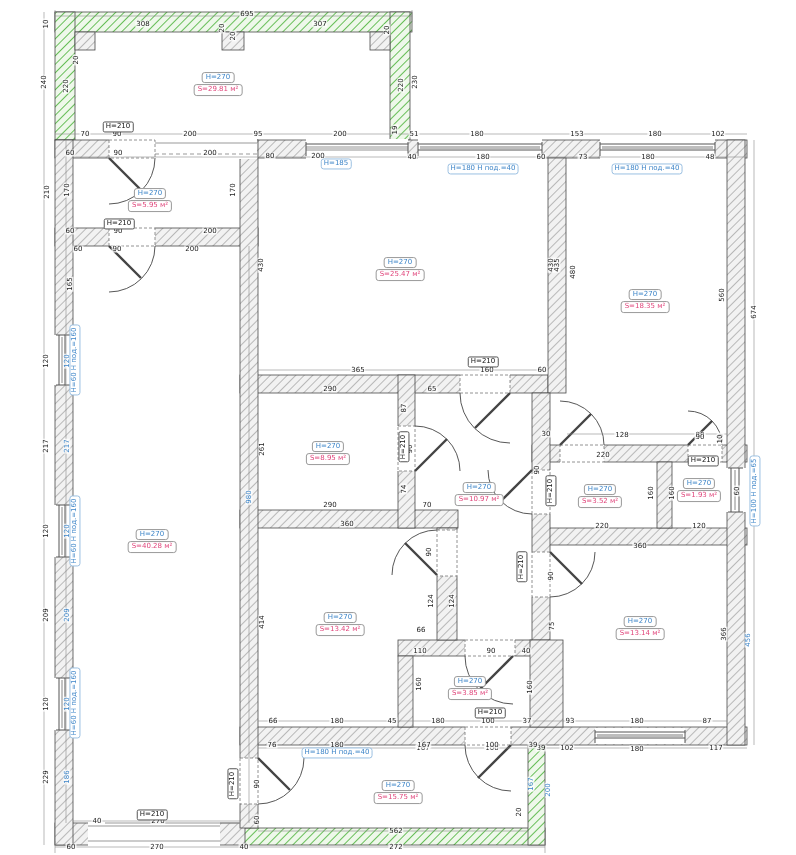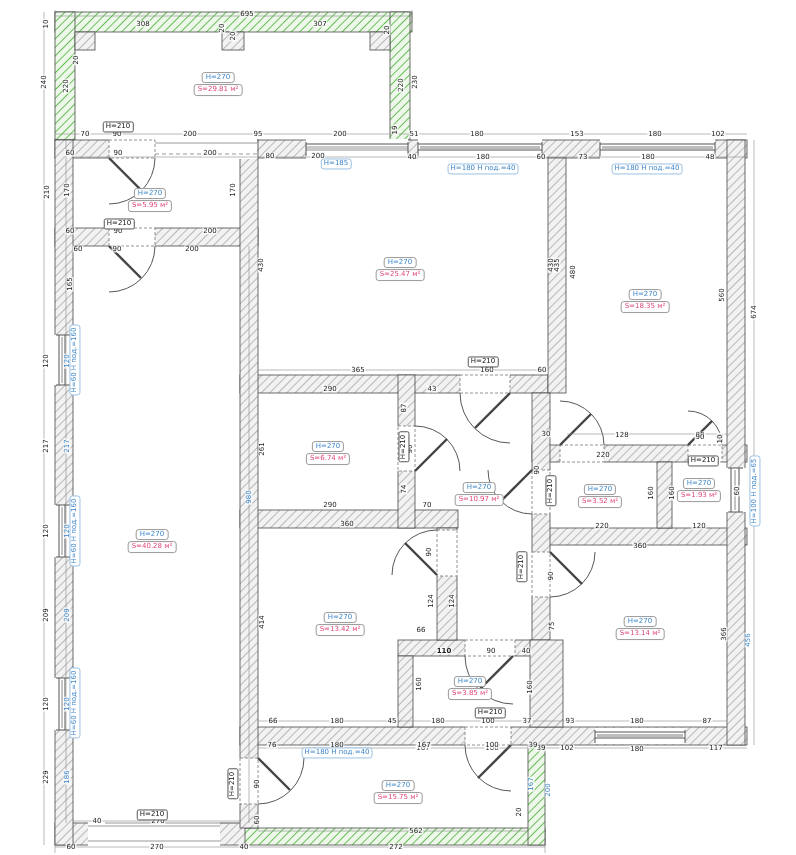--- a/index.html
+++ b/index.html
@@ -316,38 +316,38 @@
       <span class="dim" style="left: 71px; top: 847px;">60</span>
       <span class="dim" style="left: 157px; top: 847px;">270</span>
       <span class="dim" style="left: 244px; top: 847px;">40</span>
       <span class="dim" style="left: 330px; top: 389px;">290</span>
       <span class="dim v" style="left: 262px; top: 449px;">261</span>
       <span class="dim v" style="left: 404px; top: 408px;">87</span>
       <span class="dim v" style="left: 410px; top: 449px;">90</span>
       <span class="dim v" style="left: 404px; top: 489px;">74</span>
       <span class="dim" style="left: 330px; top: 505px;">290</span>
       <span class="dim" style="left: 427px; top: 505px;">70</span>
-      <span class="dim" style="left: 432px; top: 389px;">43</span>
+      <span class="dim" style="left: 432px; top: 389px;">65</span>
       <span class="dim" style="left: 546px; top: 434px;">30</span>
       <span class="dim v" style="left: 537px; top: 470px;">90</span>
       <span class="dim" style="left: 603px; top: 455px;">220</span>
       <span class="dim" style="left: 602px; top: 526px;">220</span>
       <span class="dim" style="left: 700px; top: 437px;">90</span>
       <span class="dim v" style="left: 720px; top: 439px;">10</span>
       <span class="dim v" style="left: 651px; top: 493px;">160</span>
       <span class="dim v" style="left: 672px; top: 493px;">160</span>
       <span class="dim" style="left: 699px; top: 526px;">120</span>
       <span class="dim v" style="left: 737px; top: 491px;">60</span>
       <span class="dim" style="left: 347px; top: 524px;">360</span>
       <span class="dim v" style="left: 262px; top: 622px;">414</span>
       <span class="dim v" style="left: 429px; top: 552px;">90</span>
       <span class="dim v" style="left: 431px; top: 601px;">124</span>
       <span class="dim v" style="left: 452px; top: 601px;">124</span>
       <span class="dim" style="left: 421px; top: 630px;">66</span>
-      <span class="dim" style="left: 444px; top: 651px; font-weight: bold;">110</span>
+      <span class="dim" style="left: 420px; top: 651px;">110</span>
       <span class="dim v" style="left: 419px; top: 684px;">160</span>
       <span class="dim" style="left: 273px; top: 721px;">66</span>
       <span class="dim" style="left: 337px; top: 721px;">180</span>
       <span class="dim" style="left: 392px; top: 721px;">45</span>
       <span class="dim" style="left: 438px; top: 721px;">180</span>
       <span class="dim" style="left: 491px; top: 651px;">90</span>
       <span class="dim" style="left: 526px; top: 651px;">40</span>
       <span class="dim v" style="left: 530px; top: 687px;">160</span>
       <span class="dim" style="left: 488px; top: 721px;">100</span>
       <span class="dim" style="left: 527px; top: 721px;">37</span>
@@ -368,21 +368,21 @@
       <span class="dim" style="left: 272px; top: 745px;">76</span>
       <span class="dim" style="left: 337px; top: 745px;">180</span>
       <span class="dim" style="left: 424px; top: 745px;">167</span>
       <span class="dim" style="left: 492px; top: 745px;">100</span>
       <span class="dim" style="left: 533px; top: 745px;">39</span>
       <span class="dim v" style="left: 257px; top: 784px;">90</span>
       <span class="dim v" style="left: 257px; top: 820px;">60</span>
       <span class="dim blue v" style="left: 531px; top: 784px;">167</span>
       <span class="dim blue v" style="left: 548px; top: 790px;">200</span>
       <span class="dim v" style="left: 519px; top: 812px;">20</span>
-      <span class="dim" style="left: 396px; top: 831px; margin-left: 20px;">562</span>
+      <span class="dim" style="left: 396px; top: 831px;">562</span>
       <span class="dim" style="left: 396px; top: 847px;">272</span>
       <span class="doorlab" style="left: 118px; top: 127px;">H=210</span>
       <span class="doorlab" style="left: 119px; top: 224px;">H=210</span>
       <span class="doorlab" style="left: 483px; top: 362px;">H=210</span>
       <span class="doorlab v" style="left: 404px; top: 447px;">H=210</span>
       <span class="doorlab v" style="left: 551px; top: 491px;">H=210</span>
       <span class="doorlab v" style="left: 522px; top: 567px;">H=210</span>
       <span class="doorlab" style="left: 703px; top: 461px;">H=210</span>
       <span class="doorlab" style="left: 490px; top: 713px;">H=210</span>
       <span class="doorlab" style="left: 152px; top: 815px;">H=210</span>
@@ -393,21 +393,21 @@
       <span class="winlab v" style="left: 75px; top: 360px;">H=60  H под.=160</span>
       <span class="winlab v" style="left: 75px; top: 531px;">H=60  H под.=160</span>
       <span class="winlab v" style="left: 75px; top: 703px;">H=60  H под.=160</span>
       <span class="winlab v" style="left: 755px; top: 491px;">H=100  H под.=65</span>
       <span class="winlab" style="left: 337px; top: 753px;">H=180  H под.=40</span>
       <div class="roomlab" style="left: 218px; top: 80px;"><span class="h">H=270</span><span class="s">S=29.81 м²</span></div>
       <div class="roomlab" style="left: 150px; top: 196px;"><span class="h">H=270</span><span class="s">S=5.95 м²</span></div>
       <div class="roomlab" style="left: 400px; top: 265px;"><span class="h">H=270</span><span class="s">S=25.47 м²</span></div>
       <div class="roomlab" style="left: 645px; top: 297px;"><span class="h">H=270</span><span class="s">S=18.35 м²</span></div>
       <div class="roomlab" style="left: 152px; top: 537px;"><span class="h">H=270</span><span class="s">S=40.28 м²</span></div>
-      <div class="roomlab" style="left: 328px; top: 449px;"><span class="h">H=270</span><span class="s">S=6.74 м²</span></div>
+      <div class="roomlab" style="left: 328px; top: 449px;"><span class="h">H=270</span><span class="s">S=8.95 м²</span></div>
       <div class="roomlab" style="left: 479px; top: 490px;"><span class="h">H=270</span><span class="s">S=10.97 м²</span></div>
       <div class="roomlab" style="left: 600px; top: 492px;"><span class="h">H=270</span><span class="s">S=3.52 м²</span></div>
       <div class="roomlab" style="left: 699px; top: 486px;"><span class="h">H=270</span><span class="s">S=1.93 м²</span></div>
       <div class="roomlab" style="left: 340px; top: 620px;"><span class="h">H=270</span><span class="s">S=13.42 м²</span></div>
       <div class="roomlab" style="left: 640px; top: 624px;"><span class="h">H=270</span><span class="s">S=13.14 м²</span></div>
       <div class="roomlab" style="left: 470px; top: 684px;"><span class="h">H=270</span><span class="s">S=3.85 м²</span></div>
       <div class="roomlab" style="left: 398px; top: 788px;"><span class="h">H=270</span><span class="s">S=15.75 м²</span></div>
     </div>
 </div>
 

